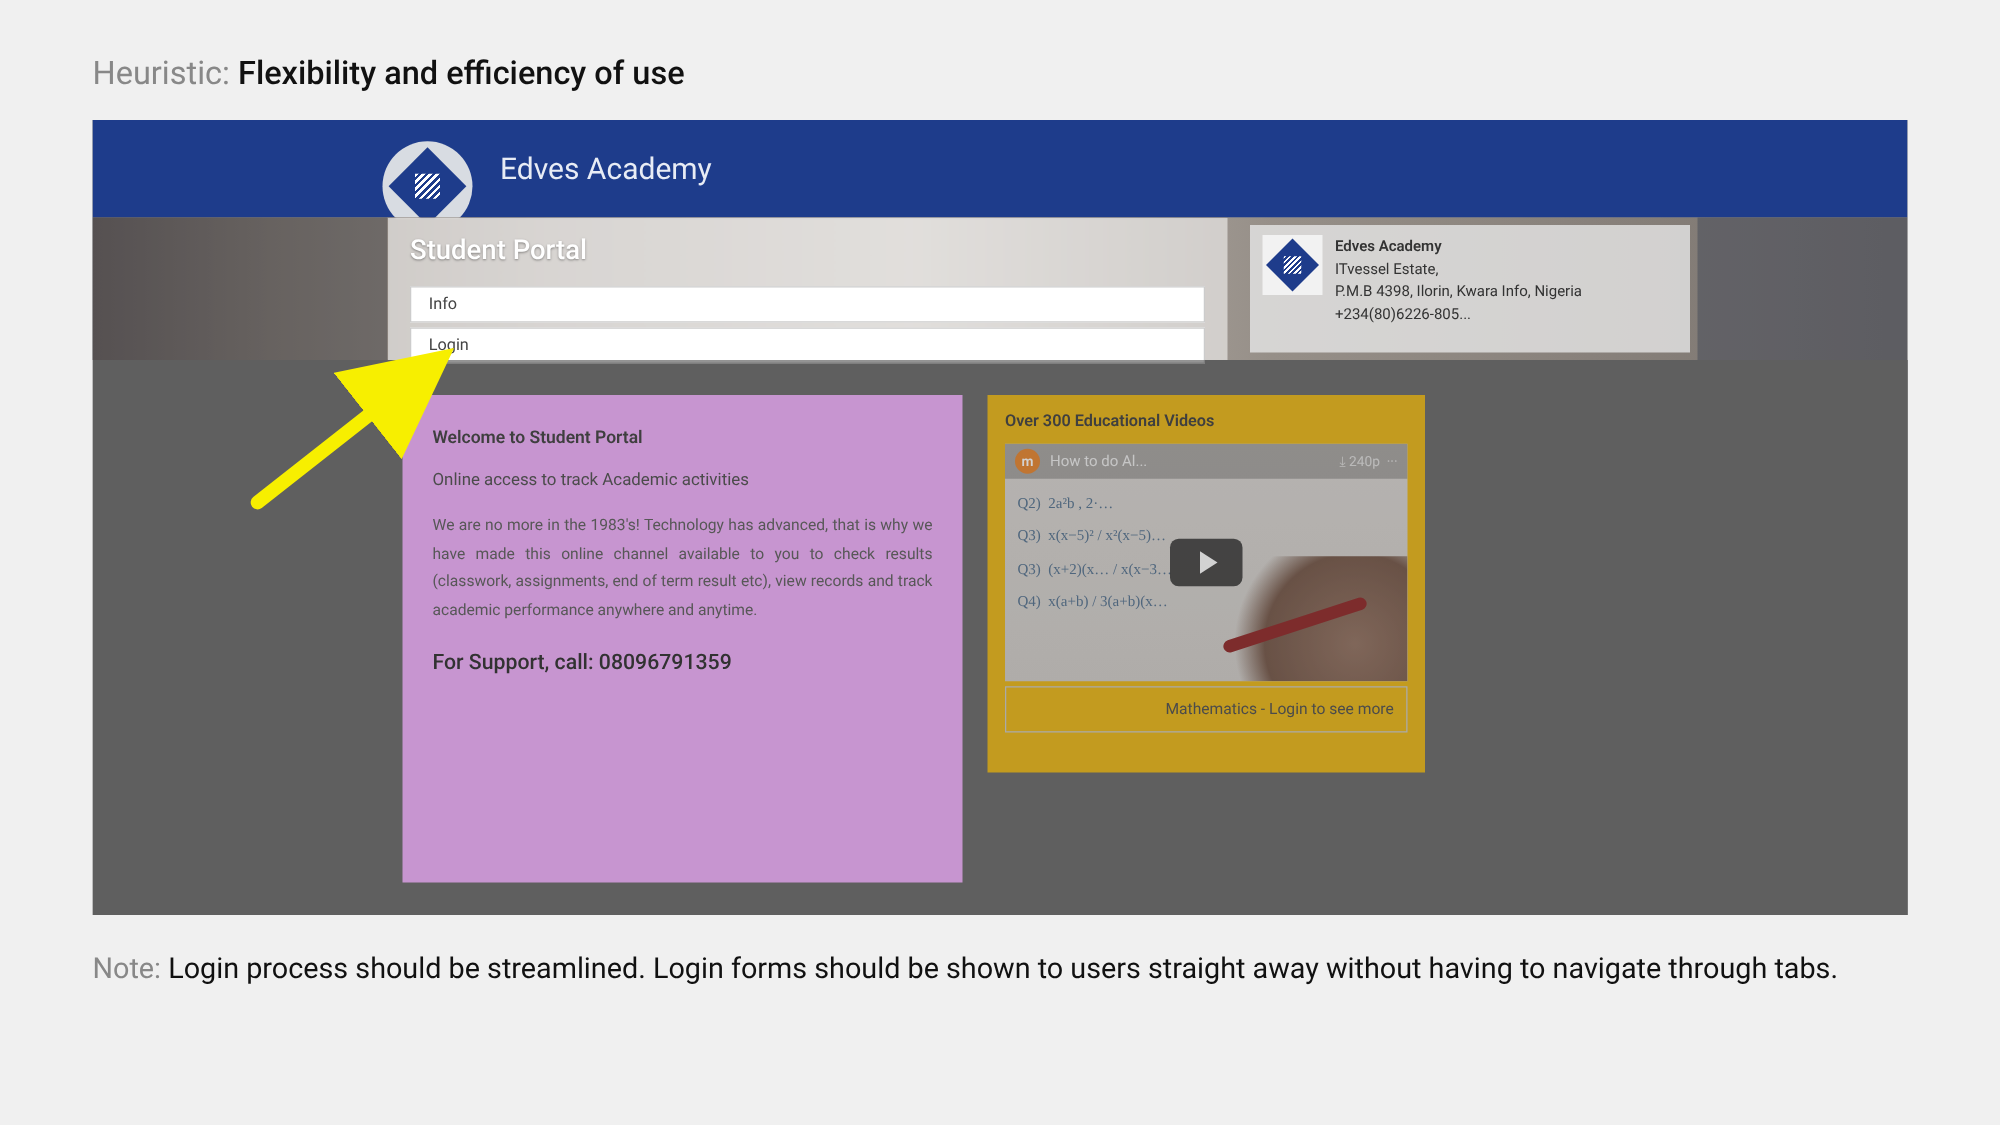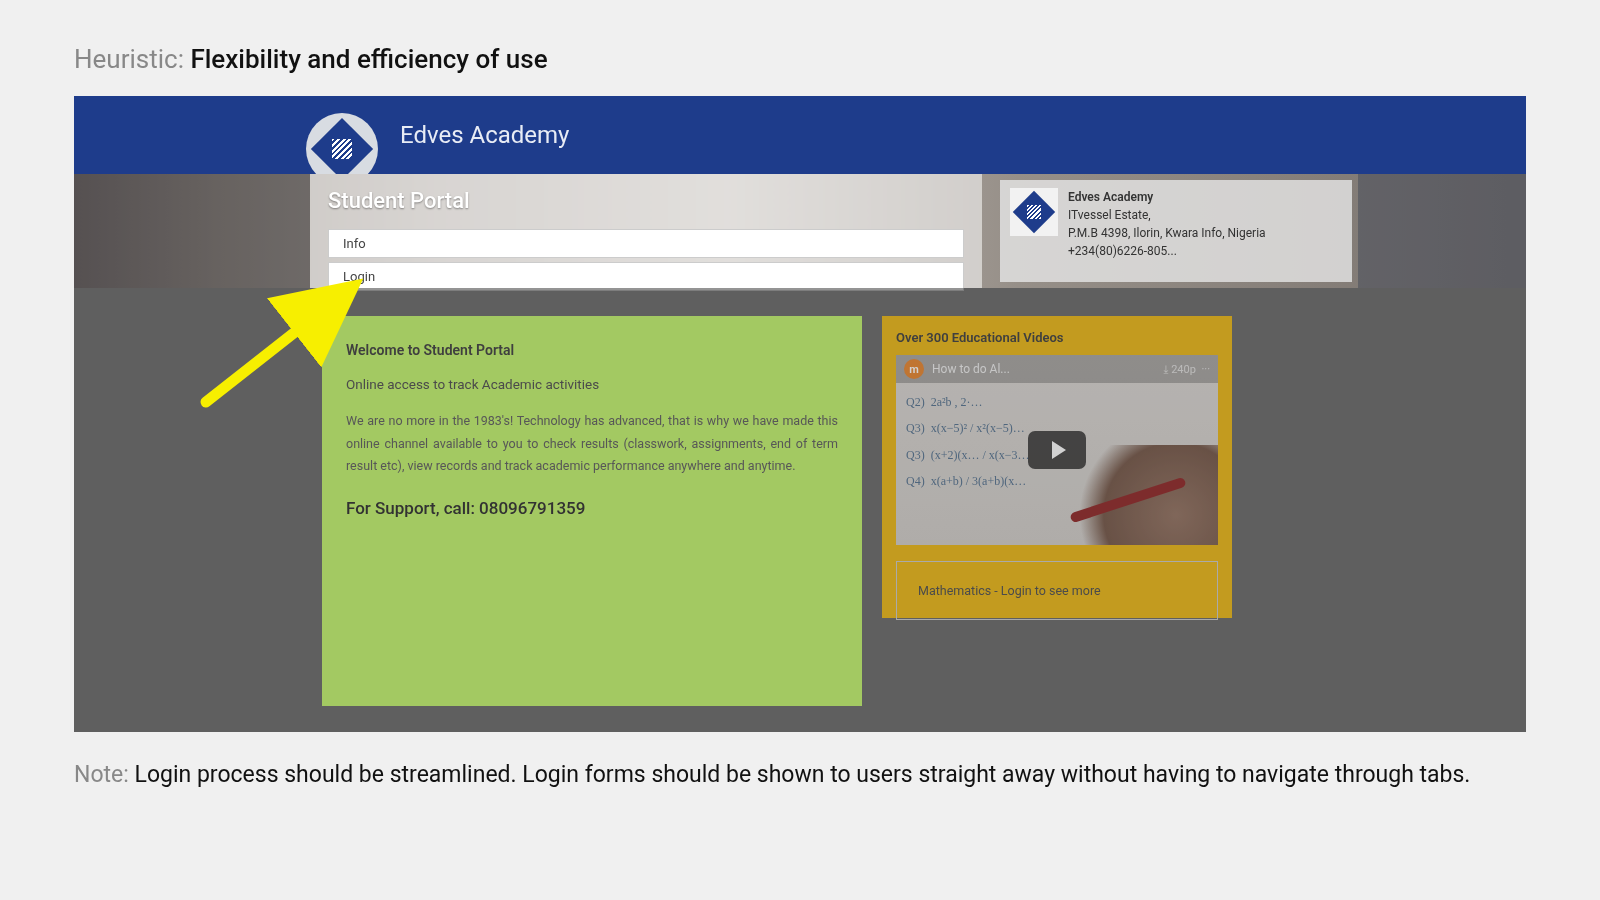--- a/index.html
+++ b/index.html
@@ -136,22 +136,22 @@
   }
   .content-row {
     position: absolute;
     top: 220px;
     left: 248px;
     right: 68px;
     display: flex;
     gap: 20px;
   }
   .panel-left {
-    width: 540px;
-    background:#bef264;
+    width: 448px;
+    background:#f0abfc;
     padding: 26px 24px;
     height: 390px;
     opacity: 0.72;
     mix-blend-mode: normal;
     color:#2a2a2a;
   }
   .p-title { font-size: 14px; font-weight: 600; margin-bottom: 18px; color:#333;}
   .p-sub { font-size: 13.5px; margin-bottom: 18px; color:#444;}
   .p-body { font-size: 12.5px; line-height: 1.8; color:#555; margin-bottom: 20px; text-align: justify;}
   .p-support { font-size: 17px; font-weight: 500; color:#222;}
@@ -179,21 +179,21 @@
   .m-badge{width:20px;height:20px;background:#e67e22;border-radius:50%;color:#fff;display:flex;align-items:center;justify-content:center;font-size:11px;font-weight:600;}
   .video-top .qual{margin-left:auto;font-size:11px;opacity:0.8;}
   .play {
     position:absolute;top:50%;left:50%;width:58px;height:38px;background:rgba(30,30,30,0.85);border-radius:7px;transform:translate(-50%,-50%);
     display:flex;align-items:center;justify-content:center;
   }
   .play::after{content:"";border-left:14px solid #fff;border-top:9px solid transparent;border-bottom:9px solid transparent;margin-left:3px;}
   .math-lines{position:absolute;top:34px;left:10px;font-size:12px;color:#4a6a8a;line-height:2.2;font-family:serif;}
   .hand{position:absolute;right:0;bottom:0;width:140px;height:100px;background:radial-gradient(circle at 70% 70%, #8d6a58 0%, #6d4d3d 60%, transparent 80%);}
   .pen{position:absolute;right:30px;bottom:40px;width:120px;height:10px;background:#8a1a1a;transform:rotate(-18deg);border-radius:5px;}
-  .vid-caption{border:1px solid #c8c8c8;margin-top:16px;text-align:left;padding:21px;font-size:12.5px;color:#444;}
+  .vid-caption{border:1px solid #c8c8c8;margin-top:4px;text-align:right;padding:10px;font-size:12.5px;color:#444;}
   
   .arrow {
     position: absolute;
     top: 156px;
     left: 102px;
     pointer-events:none;
   }
   .note {
     font-size: 23px;
     color: #111;

